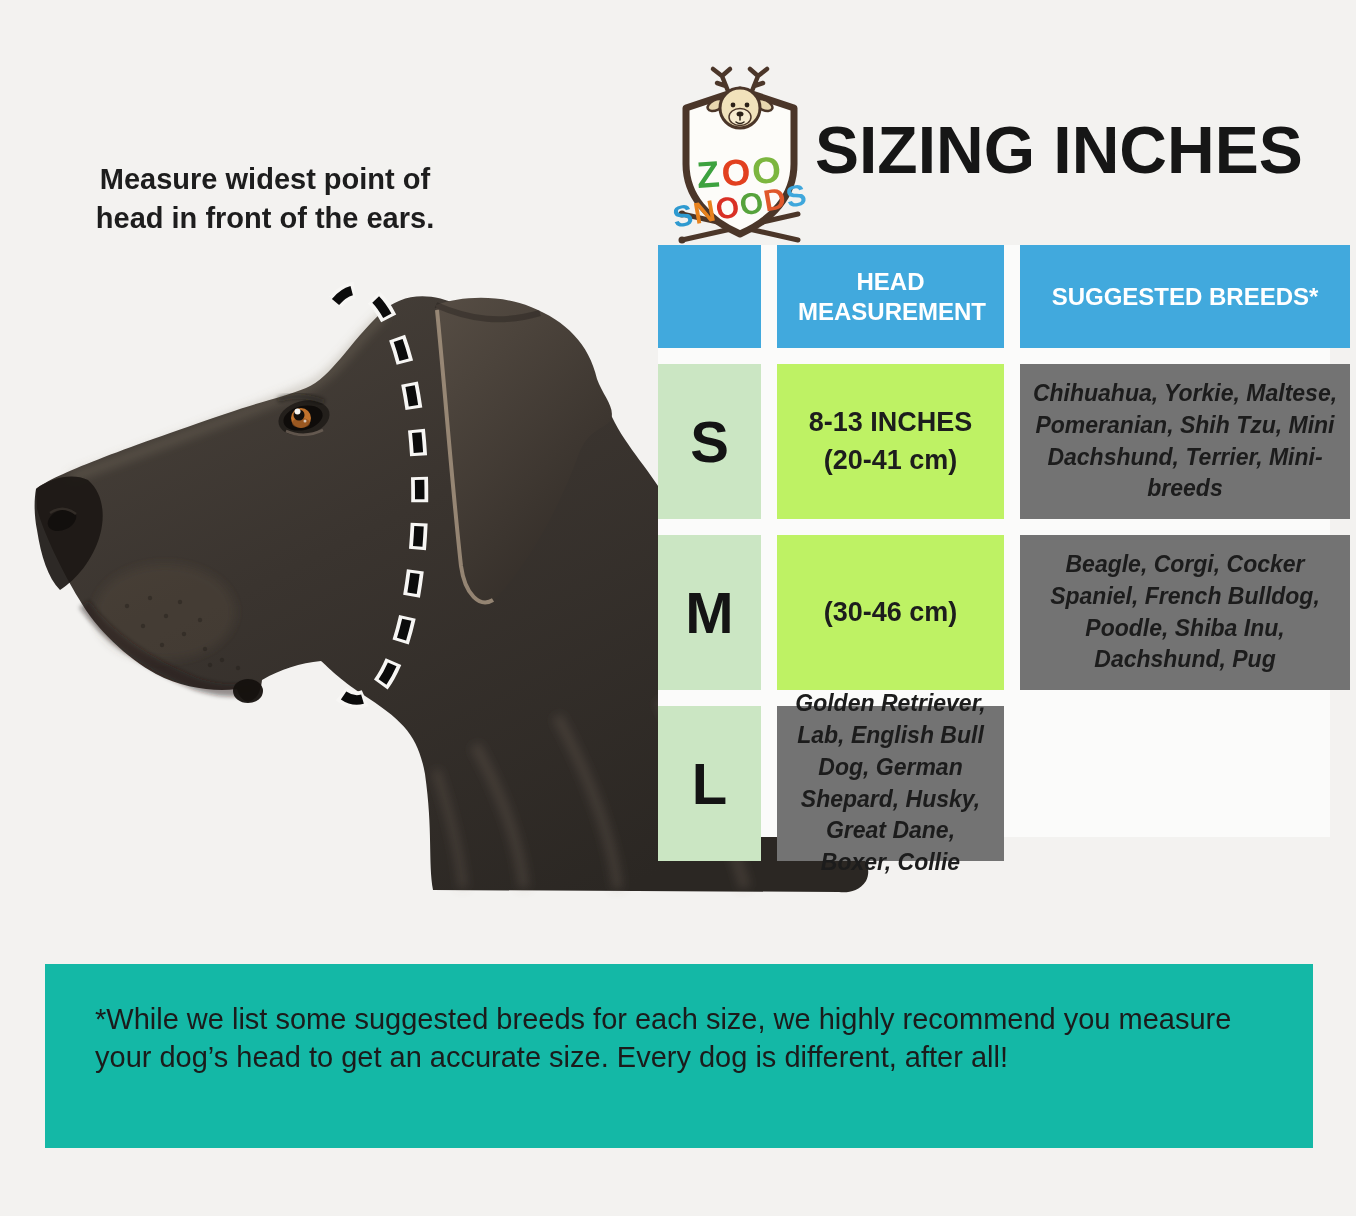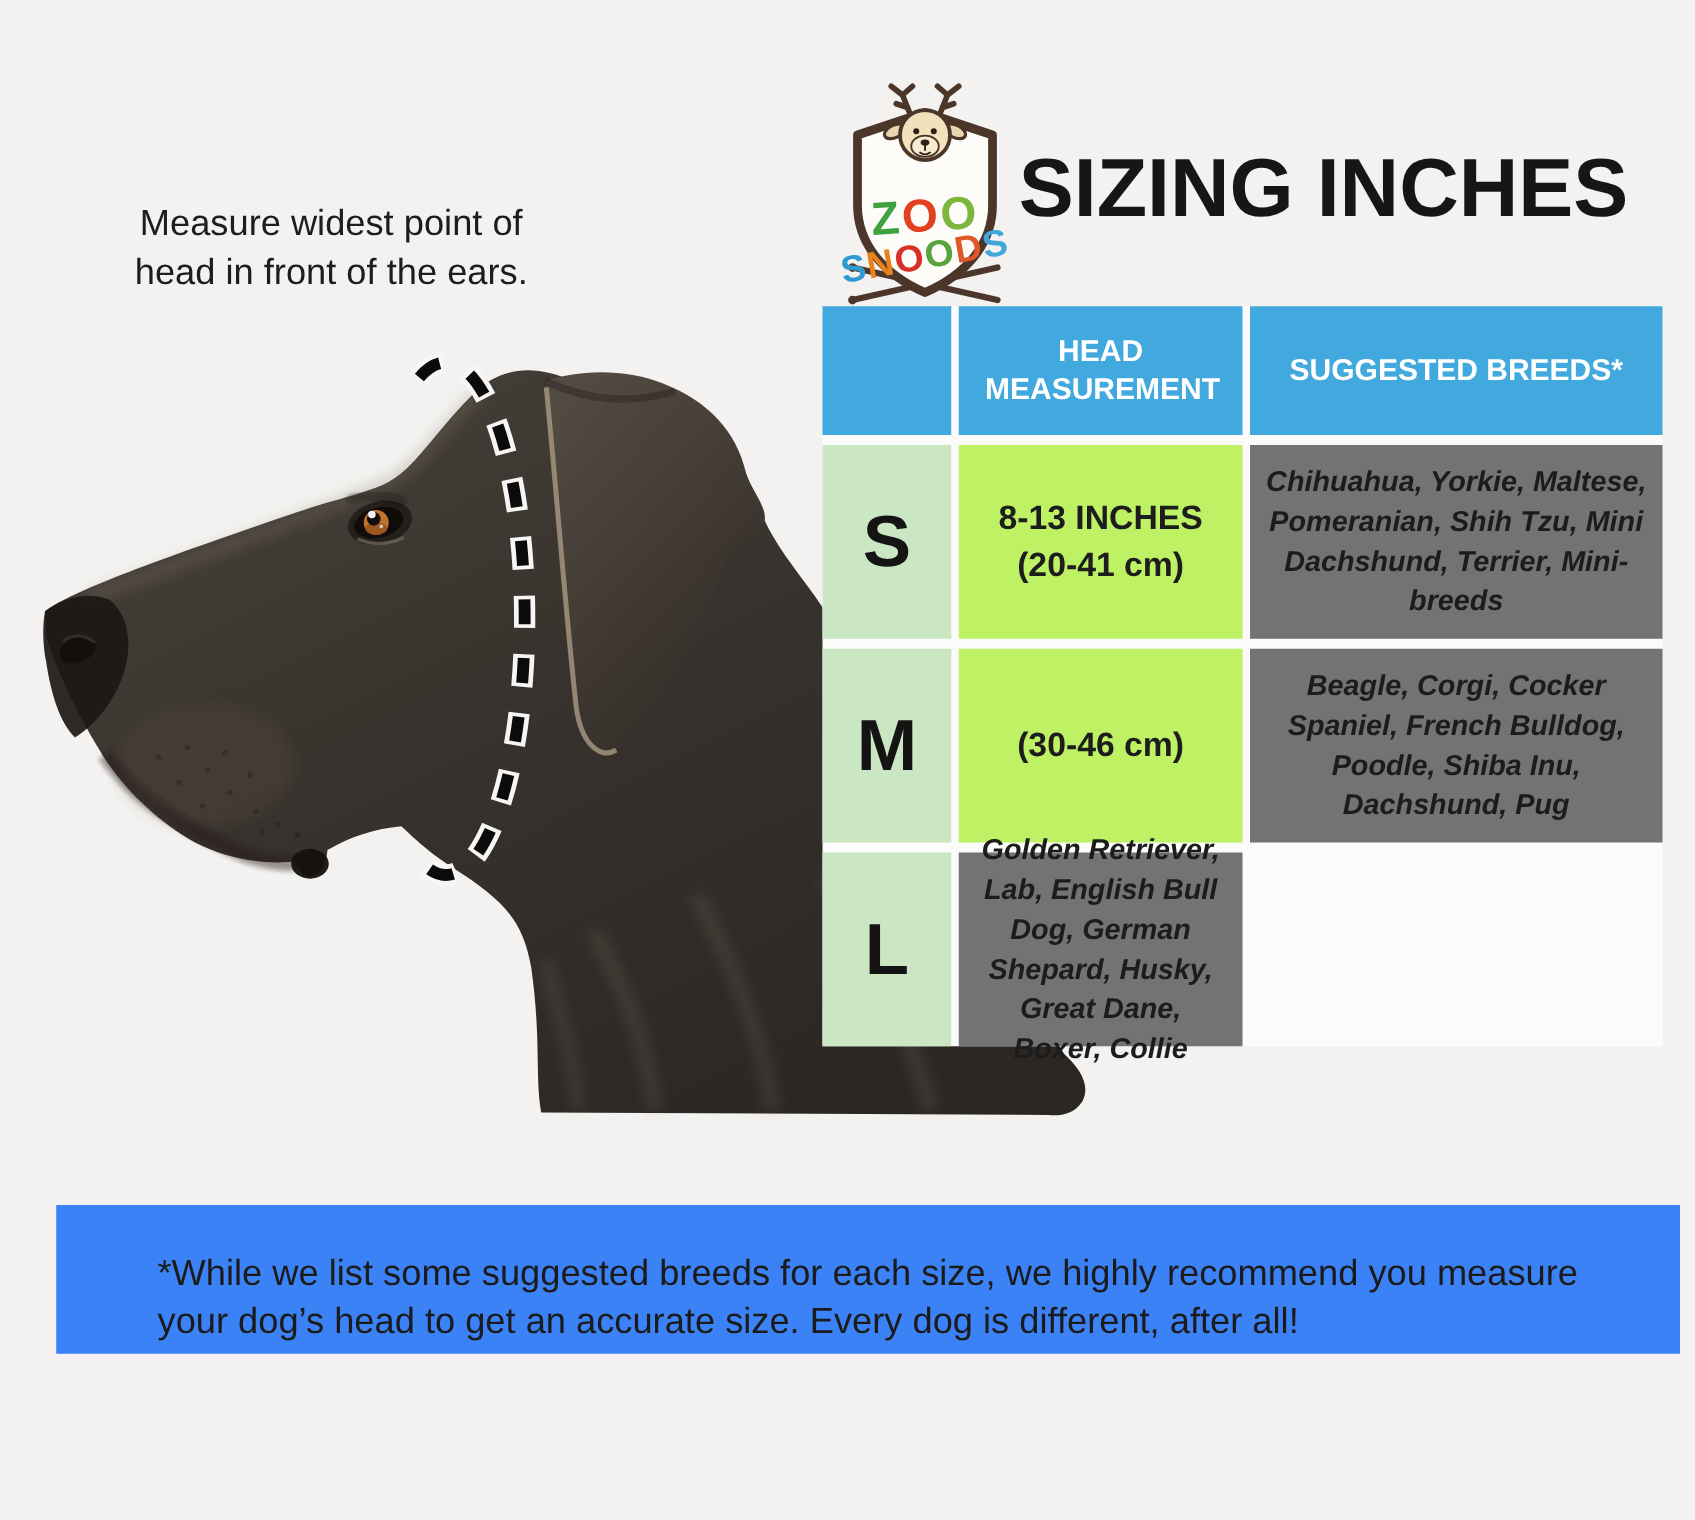--- a/index.html
+++ b/index.html
@@ -3,55 +3,54 @@
 <meta charset="utf-8">
 <style>
   html,body{margin:0;padding:0;background:#e9e8e6;}
   .page{
     position:relative;width:1356px;height:1216px;overflow:hidden;
     background:#f3f2f0;font-family:"Liberation Sans",sans-serif;
   }
   .dog-svg{position:absolute;left:0;top:0;width:1356px;height:1216px;z-index:1;}
   .instruction{
     position:absolute;left:60px;top:160px;width:410px;z-index:3;
-    font-size:29px;font-weight:normal;line-height:1.35;color:#1d1d1d;text-align:center;
+    font-size:29px;font-weight:bold;line-height:1.35;color:#1d1d1d;text-align:center;
   }
   .logo{position:absolute;left:660px;top:64px;width:160px;height:180px;z-index:3;}
   .logo svg{position:absolute;left:0;top:0;}
   .logo-zoo{
     position:absolute;left:0;top:88px;width:160px;text-align:center;
     font-size:37px;font-weight:bold;letter-spacing:2px;transform:rotate(-4deg);
   }
   .logo-snoods{
     position:absolute;left:-8px;top:125px;width:176px;text-align:center;
     font-size:30px;font-weight:bold;letter-spacing:1px;transform:rotate(-10deg);
   }
   .title{
     position:absolute;left:815px;top:112px;margin:0;z-index:3;
     font-size:66px;font-weight:bold;letter-spacing:0px;color:#161616;white-space:nowrap;
   }
   .size-table{
     position:absolute;left:658px;top:245px;width:672px;height:592px;z-index:2;
     display:grid;grid-template-columns:103px 227px 330px;grid-template-rows:103px 155px 155px 155px;
-    column-gap:6px;row-gap:8px;background:#fbfbfa;
+    column-gap:6px;row-gap:8px;background:#fbfbfa;gap:16px;
   }
   .cell{display:flex;align-items:center;justify-content:center;text-align:center;}
   .th{background:#41a9dd;color:#ffffff;font-weight:bold;font-size:24px;line-height:1.25;}
   .th .hdr-inner{max-width:185px;}
   .size-cell{background:#cbe6c3;font-size:58px;font-weight:bold;color:#141414;}
   .data-cell{background:#bef264;flex-direction:column;color:#1d1d1d;}
   .meas{font-size:27px;font-weight:bold;line-height:1.4;}
   .breeds-cell{
     background:#737373;font-style:italic;font-weight:bold;font-size:23px;
     line-height:1.38;color:#1c1c1c;padding:0 12px;
   }
   .footnote{
-    position:absolute;left:45px;top:964px;width:1268px;height:119px;z-index:3;
-    background:#3b82f6;
-    padding-left:31px;
+    position:absolute;left:45px;top:964px;width:1268px;height:184px;z-index:3;
+    background:#14b8a6;
   }
   .footnote p{
     margin:0;padding:37px 0 0 50px;width:1185px;
     font-size:29px;line-height:1.3;color:#1b1b1b;
   }
 </style>
 </head>
 <body>
 
 <div class="page">

